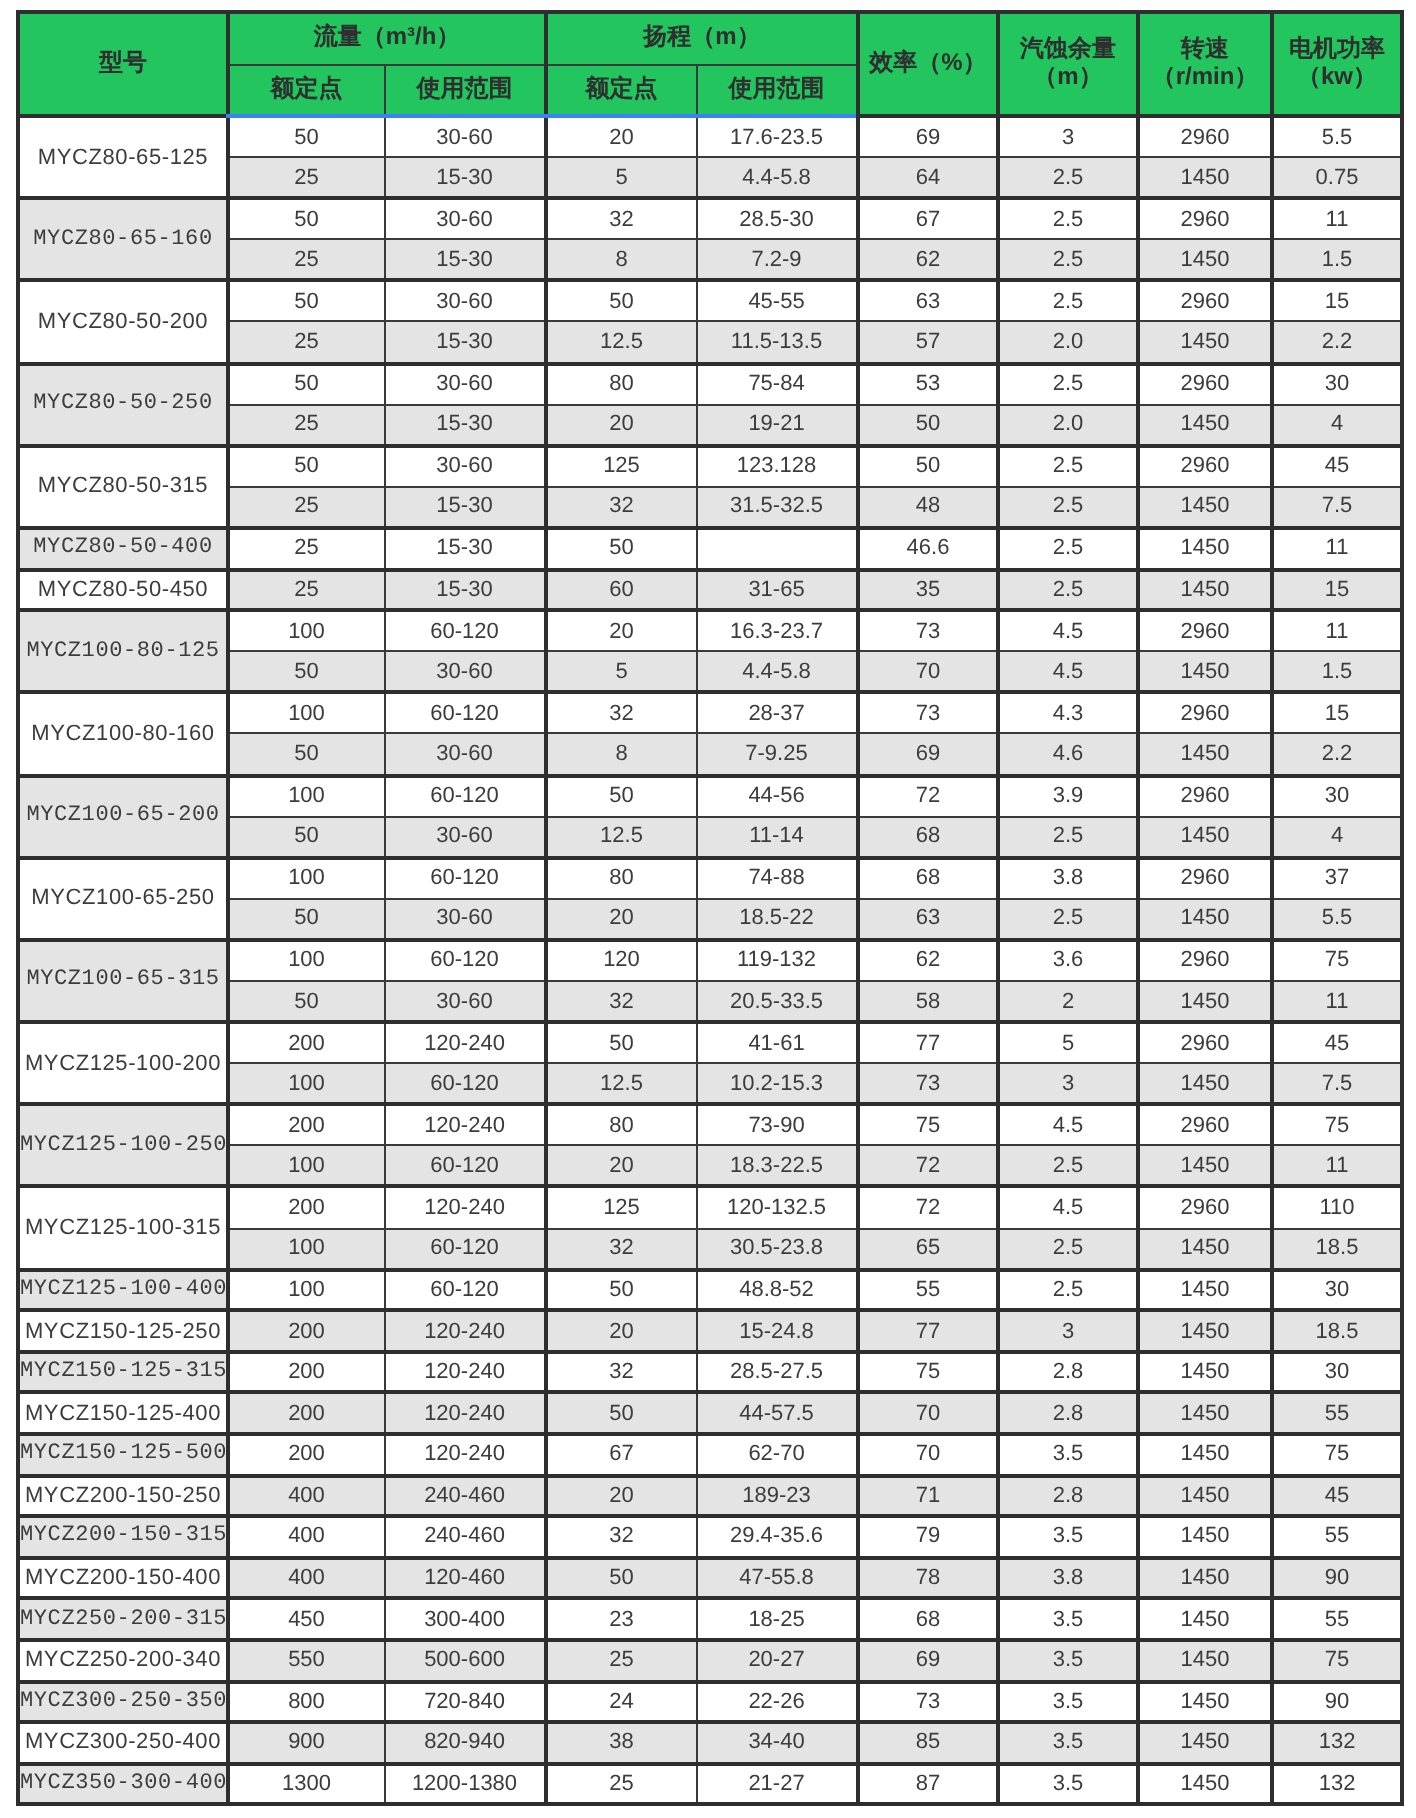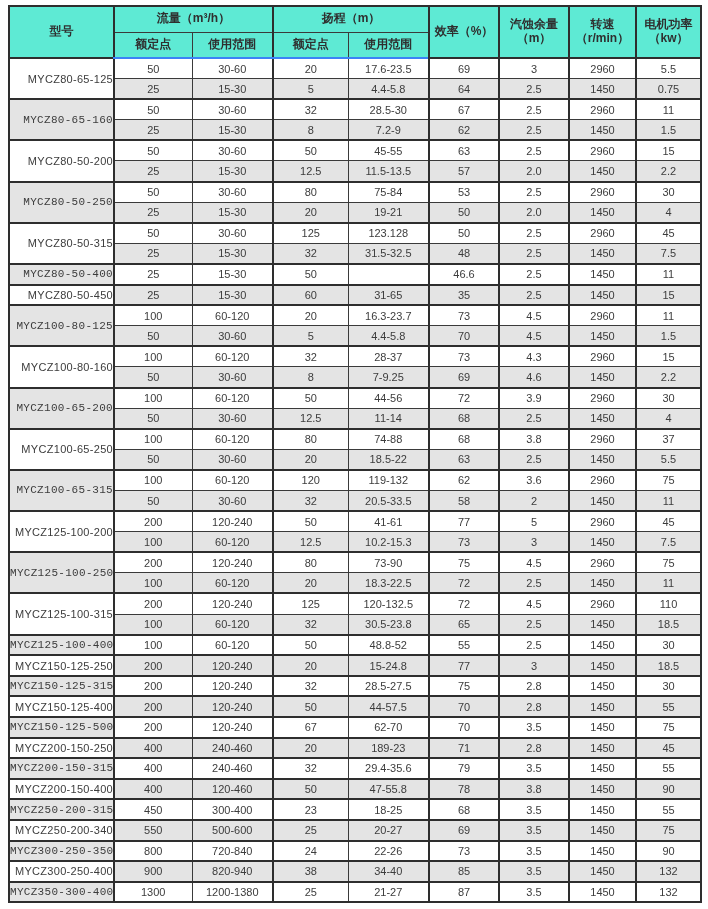--- a/index.html
+++ b/index.html
@@ -25,36 +25,35 @@
   table.spec th, table.spec td {
     border: 1px solid #3a3a3a;
     padding: 0;
     text-align: center;
     vertical-align: middle;
     overflow: hidden;
     white-space: nowrap;
   }
   thead tr { height: 26px; }
   thead th {
-    background: #5eead4;
+    background: #22c55e;
     font-size: 12px;
     font-weight: bold;
     color: #2f2f2f;
     line-height: 1.15;
   }
   tbody tr { height: 20.6px; }
   tbody td {
     font-size: 11px;
     color: #3c3c3c;
     background: #ffffff;
   }
   tbody td.model-cell {
     font-size: 11px;
     letter-spacing: 0.3px;
-    text-align: right;
   }
   
   tbody tr.shade td.data-cell { background: #e4e4e4; }
   tbody td.model-shade { background: #e4e4e4; font-family: Liberation Mono, monospace; }
   tbody td.model-plain { background: #ffffff; }
   
   tbody tr.group-start td { border-top: 2px solid #2e2e2e; }
   
   .bl2 { border-left: 2px solid #2e2e2e !important; }
   .bl1 { border-left: 1px solid #3a3a3a !important; }

